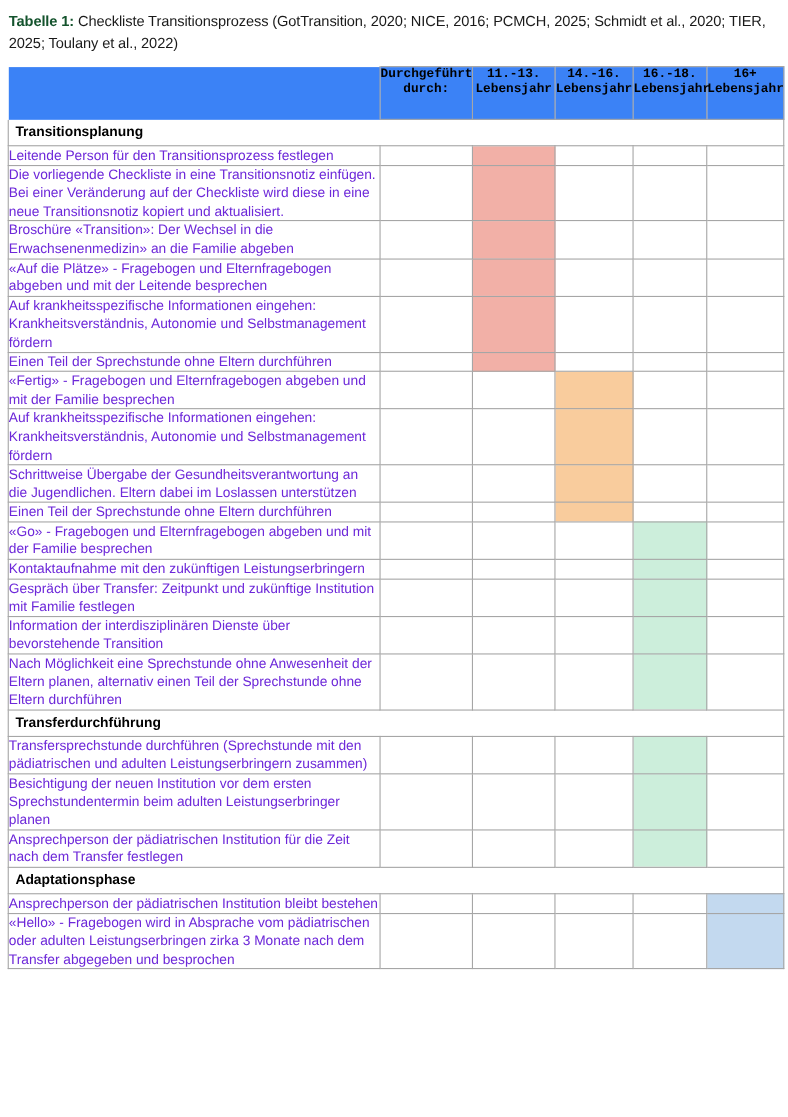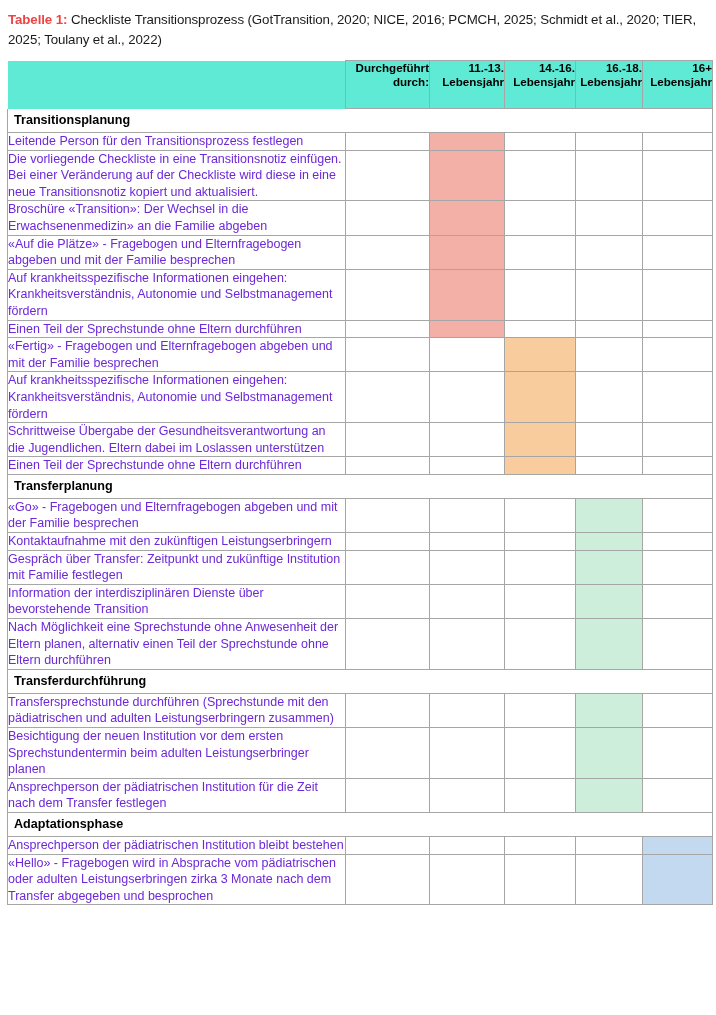--- a/index.html
+++ b/index.html
@@ -25,21 +25,21 @@
   
   .caption {
     font-size: 13.3px;
     line-height: 20px;
     color: #1a1a1a;
     margin: 2px 2px 10px 2px;
     letter-spacing: -0.1px;
   }
   .caption .lead {
     font-weight: bold;
-    color: #ef4444;
+    color: #14532d;
   }
 
   
   table.checklist {
     border-collapse: collapse;
     table-layout: fixed;
     width: 705px;
     margin: 0 0 0 1px;
     font-size: 12.4px;
   }
@@ -56,25 +56,26 @@
   col.c-p1    { width: 75px; }
   col.c-p2    { width: 71px; }
   col.c-p3    { width: 67px; }
   col.c-p4    { width: 70px; }
 
   
   thead th {
     font-weight: bold;
     font-size: 11.6px;
     line-height: 14.2px;
-    text-align: right;
+    text-align: center;
     padding: 5px 5px 6px 5px;
     height: 48px;
     box-sizing: border-box;
-    background: #5eead4;
+    background: #3b82f6;
+    font-family: Liberation Mono, monospace;
   }
   thead th.blank {
     border-top-color: transparent;
     border-left-color: transparent;
     border-bottom-color: transparent;
   }
   thead th.blank.first { border-right-color: #a6a6a6; }
 
   
   tr.section-row > td {
@@ -155,21 +156,21 @@
         </tr>
         <tr>
           <td class="task">Broschüre «Transition»: Der Wechsel in die Erwachsenenmedizin» an die Familie abgeben</td>
           <td class="mark"></td>
           <td class="mark fill-pink seam-top seam-bottom"></td>
           <td class="mark"></td>
           <td class="mark"></td>
           <td class="mark"></td>
         </tr>
         <tr>
-          <td class="task">«Auf die Plätze» - Fragebogen und Elternfragebogen abgeben und mit der Familie besprechen</td>
+          <td class="task">«Auf die Plätze» - Fragebogen und Elternfragebogen abgeben und mit der Leitende besprechen</td>
           <td class="mark"></td>
           <td class="mark fill-pink seam-top seam-bottom"></td>
           <td class="mark"></td>
           <td class="mark"></td>
           <td class="mark"></td>
         </tr>
         <tr>
           <td class="task">Auf krankheitsspezifische Informationen eingehen: Krankheitsverständnis, Autonomie und Selbstmanagement fördern</td>
           <td class="mark"></td>
           <td class="mark fill-pink seam-top seam-bottom"></td>
@@ -209,23 +210,20 @@
           <td class="mark"></td>
           <td class="mark"></td>
         </tr>
         <tr>
           <td class="task">Einen Teil der Sprechstunde ohne Eltern durchführen</td>
           <td class="mark"></td>
           <td class="mark"></td>
           <td class="mark fill-orange seam-top"></td>
           <td class="mark"></td>
           <td class="mark"></td>
-        </tr>
-        <tr class="section-row">
-          <td colspan="6">Transferplanung</td>
         </tr>
         <tr>
           <td class="task">«Go» - Fragebogen und Elternfragebogen abgeben und mit der Familie besprechen</td>
           <td class="mark"></td>
           <td class="mark"></td>
           <td class="mark"></td>
           <td class="mark fill-green seam-bottom"></td>
           <td class="mark"></td>
         </tr>
         <tr>

